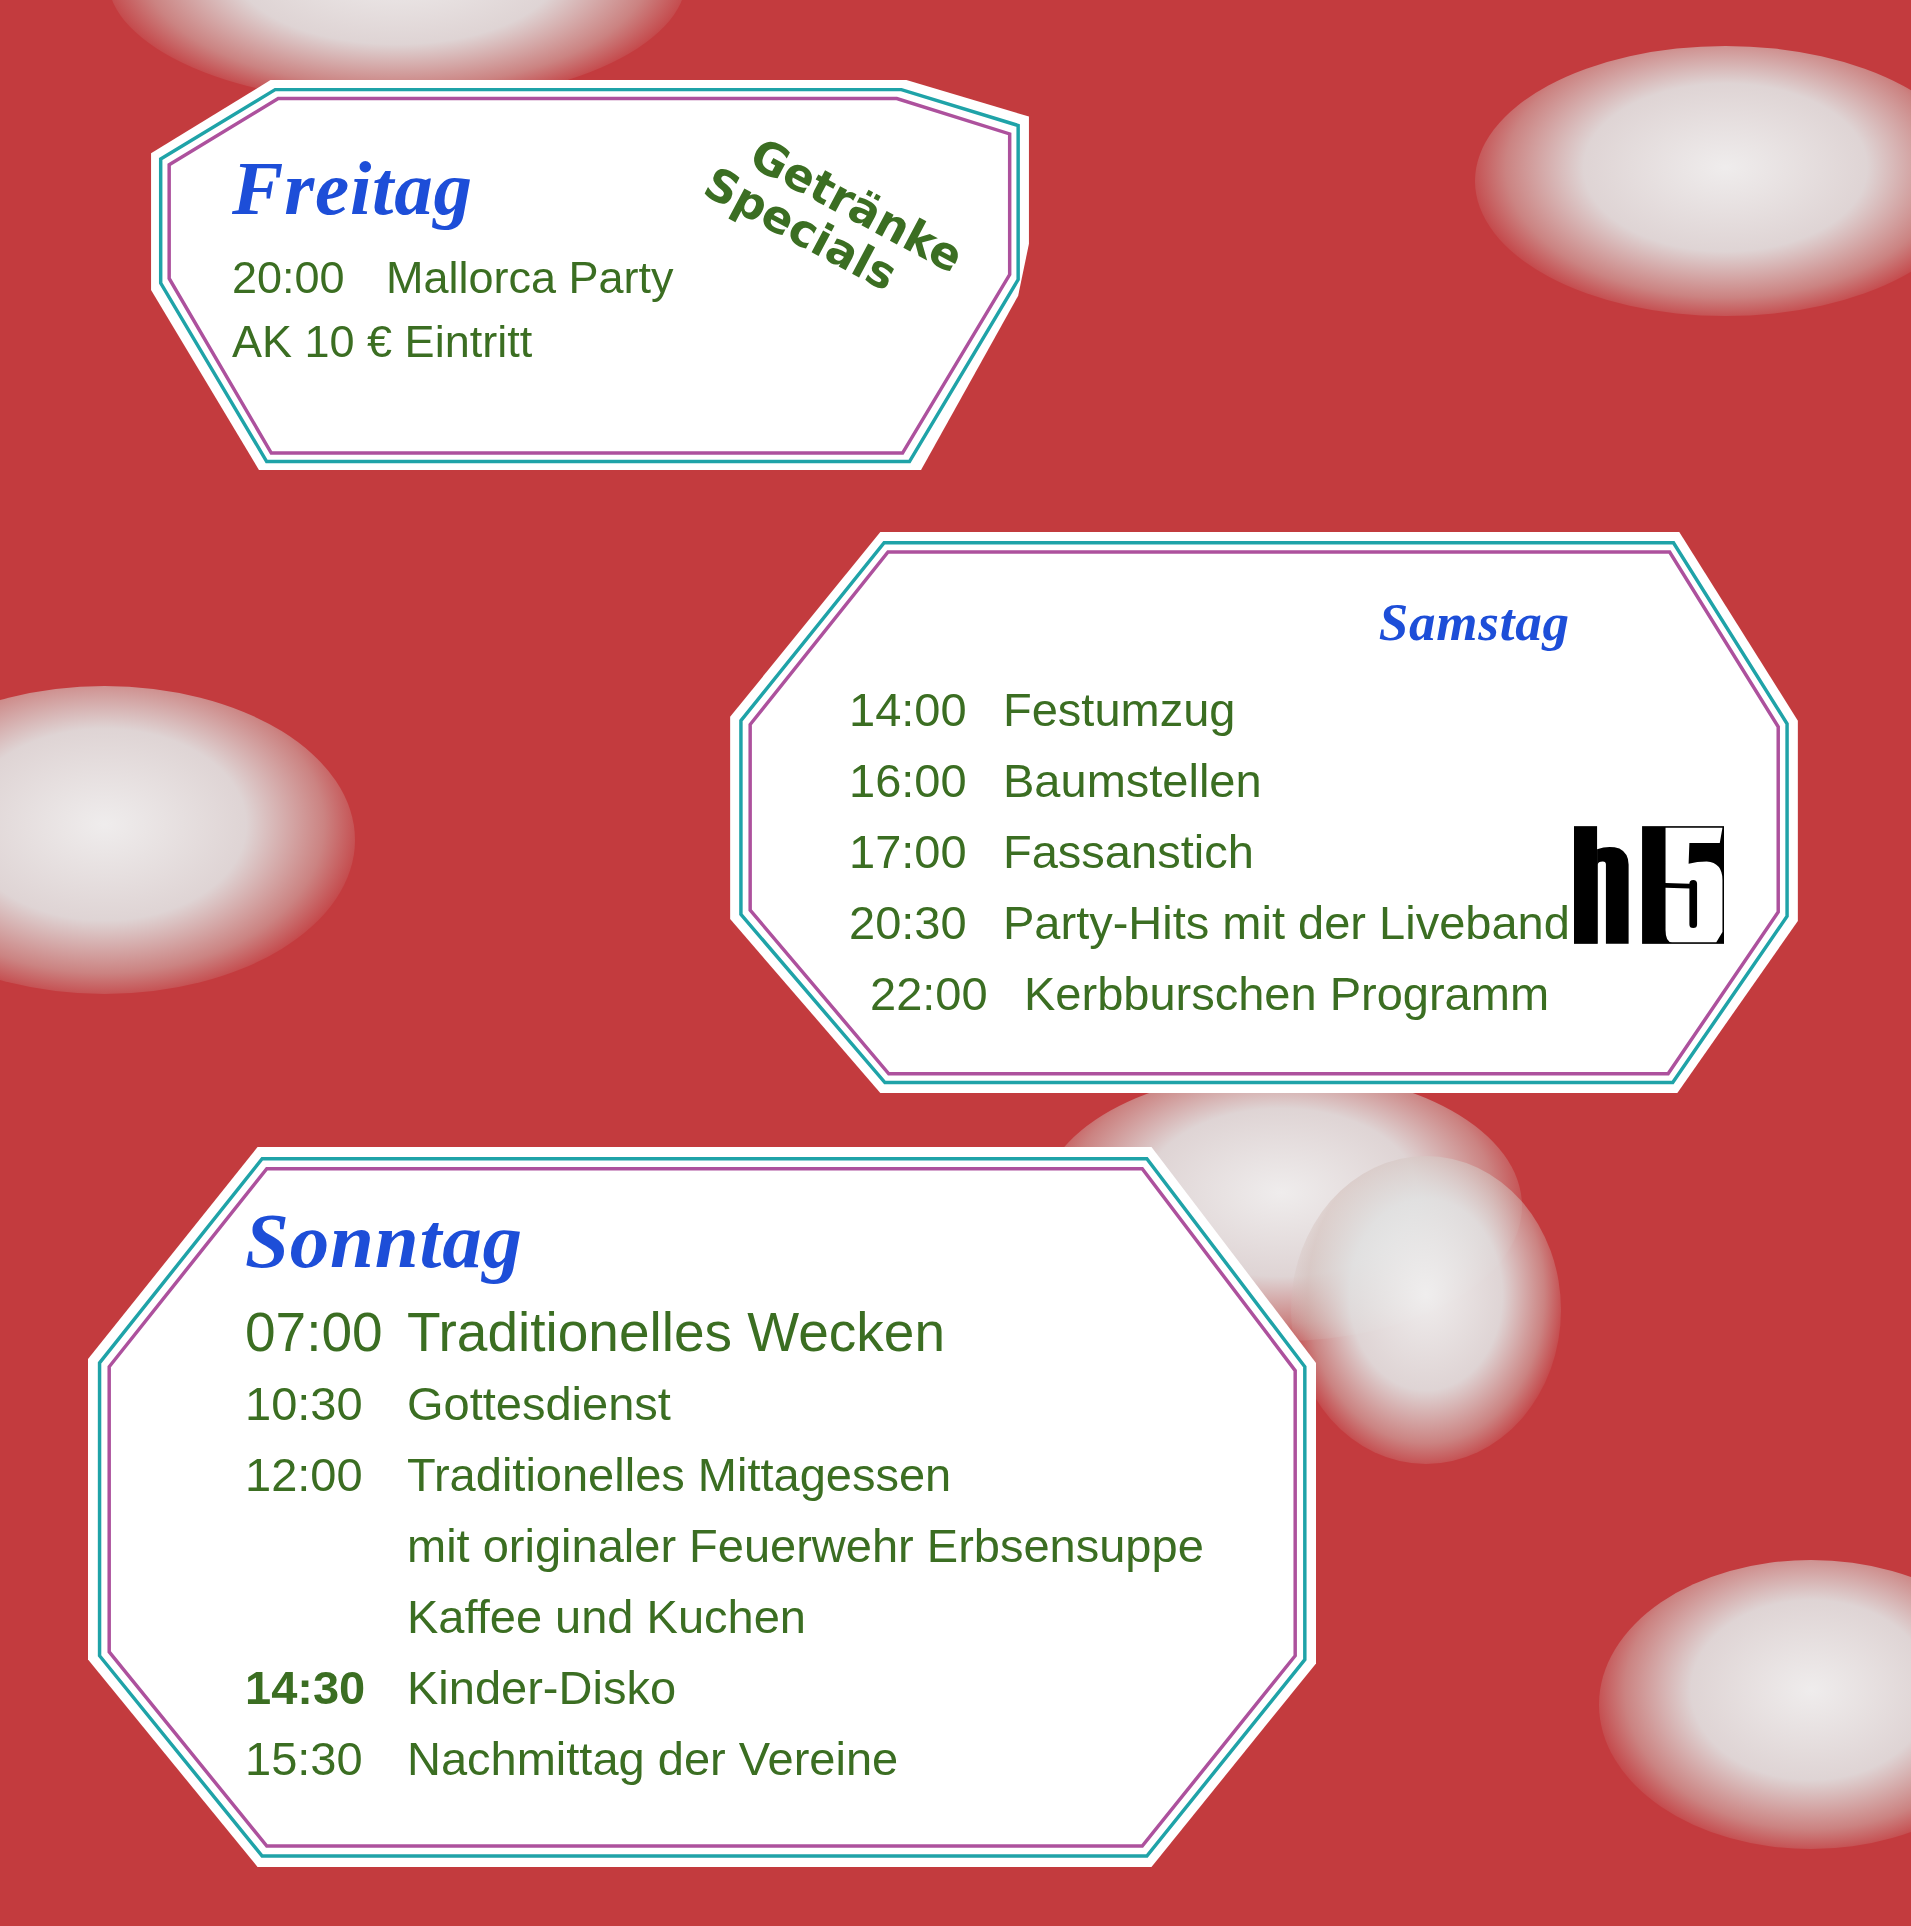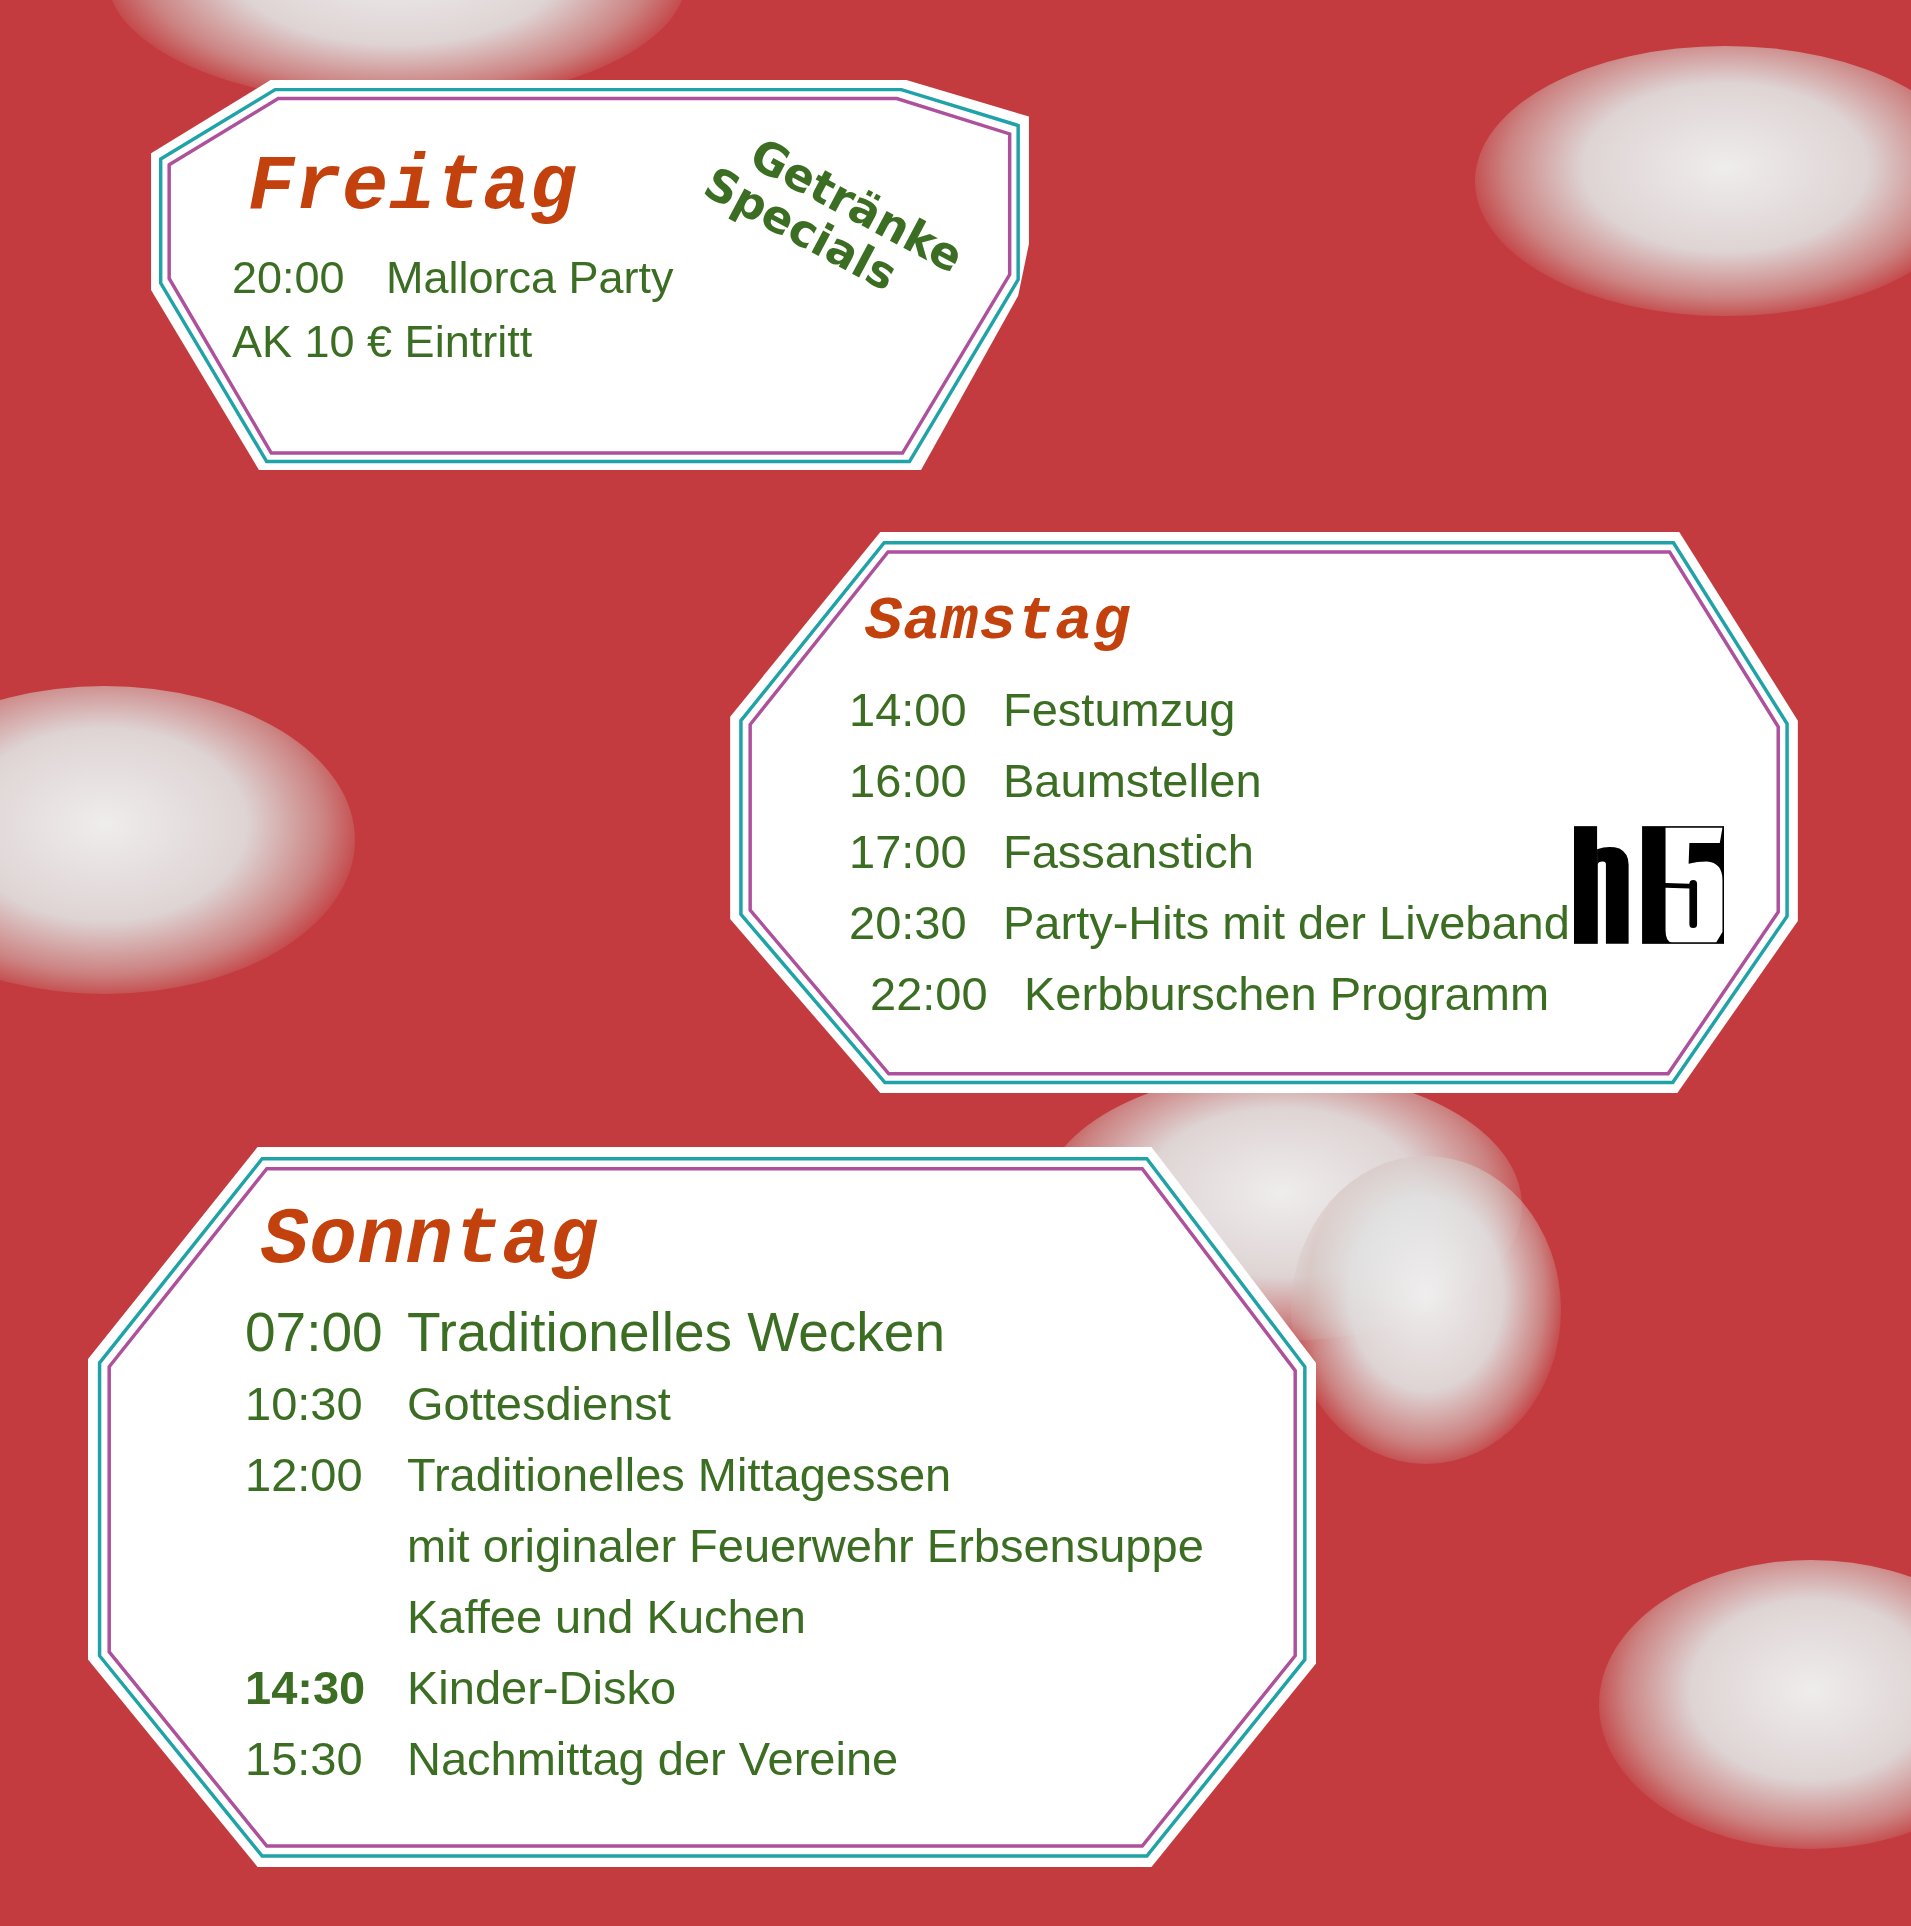--- a/index.html
+++ b/index.html
@@ -2,21 +2,21 @@
 <html style="font-size:6.2px"><head>
 <meta charset="utf-8">
 <style>
   html, body { margin:0; padding:0; }
   body { width:1911px; height:2693px; position:relative; overflow:hidden; background:#ffffff; font-family:"DejaVu Sans", sans-serif; }
   .sky { position:absolute; left:0; top:0; width:1911px; height:1989px; background:#C33B3E; overflow:hidden; }
   .cloud { position:absolute; border-radius:50%; background:radial-gradient(ellipse at 50% 45%, rgba(240,240,240,0.98) 0%, rgba(225,225,225,0.92) 40%, rgba(210,190,185,0.55) 62%, rgba(195,59,62,0) 75%); }
   .panel { position:absolute; }
   .panel svg { position:absolute; left:0; top:0; }
   .panel .content { position:absolute; color:#3B6E22; }
-  .day-title { font-family:Liberation Mono, monospace; font-style:italic; font-weight:bold; color:#c2410c; letter-spacing:0.8px;margin-left:16px; }
+  .day-title { font-family:Liberation Serif, serif; font-style:italic; font-weight:bold; color:#1d4ed8; letter-spacing:0.8px; }
   .row { display:flex; font-family:"Liberation Sans Narrow","Liberation Sans", sans-serif; color:#3B6E22; }
   .row .time { flex:0 0 auto; }
   .specials { position:absolute; font-family:"DejaVu Sans", sans-serif; font-weight:bold; color:#3B6E22; transform-origin:left top; line-height:1.05; }
 </style>
 </head>
 <body>
 
 <div class="sky">
   <div class="cloud" style="left:108px; top:-146px; width:578px; height:250px;"></div>
   <div class="cloud" style="left:1475px; top:46px; width:501px; height:270px;"></div>
@@ -48,21 +48,21 @@
   </div>
 </div>
 
 <div class="panel" style="left:730px; top:532px; width:1068px; height:561px;">
   <svg width="1068" height="561" viewBox="0 0 2773 1457">
     <polygon points="390,0 2465,0 2773,490 2773,1010 2460,1457 390,1457 0,1005 0,480" fill="#fff"></polygon>
     <polygon points="400,28 2450,28 2745,498 2745,998 2448,1430 402,1430 28,993 28,490" fill="none" stroke="#1FA3A8" stroke-width="9"></polygon>
     <polygon points="410,52 2440,52 2722,506 2722,987 2436,1407 412,1407 52,982 52,500" fill="none" stroke="#AD519D" stroke-width="9"></polygon>
   </svg>
   <div class="content" style="left:119px; top:42px;">
-    <div class="day-title" style="font-size:62px; line-height:96px;">Samstag</div>
+    <div class="day-title" style="font-size:53px; line-height:96px;text-align:right;">Samstag</div>
     <div style="margin-top:3.9px;">
       <div class="row" style="font-size:47px; line-height:71px;">
         <span class="time" style="width:154px;">14:00</span>
         <span>Festumzug</span>
       </div>
       <div class="row" style="font-size:47px; line-height:71px;">
         <span class="time" style="width:154px;">16:00</span>
         <span>Baumstellen</span>
       </div>
       <div class="row" style="font-size:47px; line-height:71px;">

